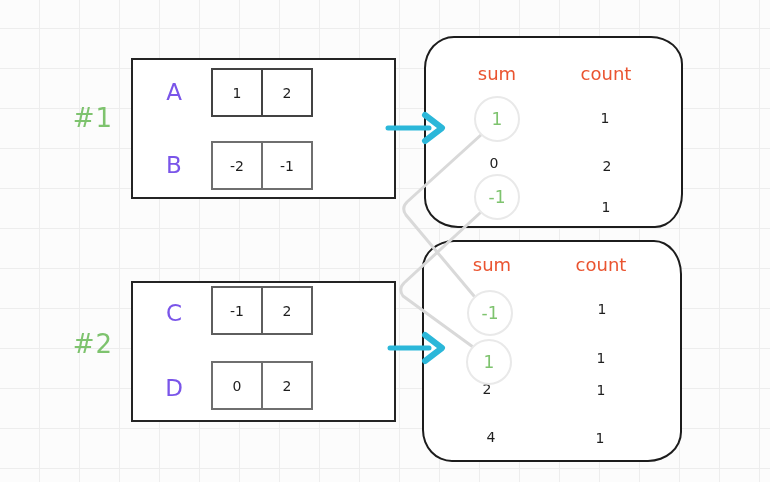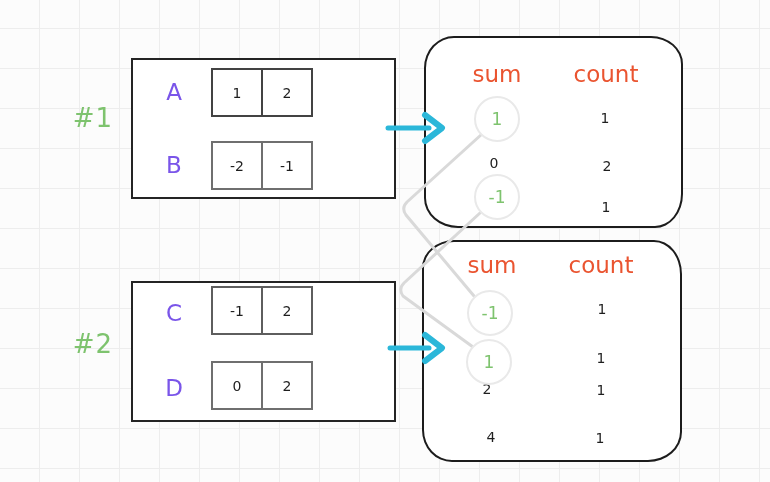--- a/index.html
+++ b/index.html
@@ -17,21 +17,21 @@
   .ex-label{font-size:26px;color:#7ec36e;letter-spacing:1px;z-index:2;}
   .outer-box{position:absolute;border:2px solid #242424;background:#fff;z-index:1;}
   .arr-name{font-size:23px;color:#7a55e9;z-index:2;}
   .cells{position:absolute;display:flex;background:#fff;z-index:2;border:2.5px solid var(--bc);}
   .cell{width:48px;height:45px;display:flex;align-items:center;justify-content:center;
         font-size:14px;color:#1e1e1e;}
   .cell + .cell{border-left:2.5px solid var(--bc);}
   .result-box{position:absolute;border:2px solid #1c1c1c;background:#fff;z-index:1;}
   .rb1{border-radius:30px 32px 28px 34px / 32px 28px 34px 30px;}
   .rb2{border-radius:32px 28px 34px 30px / 28px 34px 30px 32px;}
-  .hdr{font-size:23px;color:#ea5430;z-index:2;}
+  .hdr{font-size:18px;color:#ea5430;z-index:2;}
   .val{font-size:14px;color:#1e1e1e;z-index:2;}
   .circled{width:42px;height:42px;border-radius:50%;background:#fff;
            border:2px solid #e9e9e9;display:flex;align-items:center;justify-content:center;
            font-size:17px;color:#7ec36e;z-index:6;}
   svg.overlay{position:absolute;left:0;top:0;z-index:5;pointer-events:none;}
 </style>
 </head>
 <body>
 
 <div class="stage">

